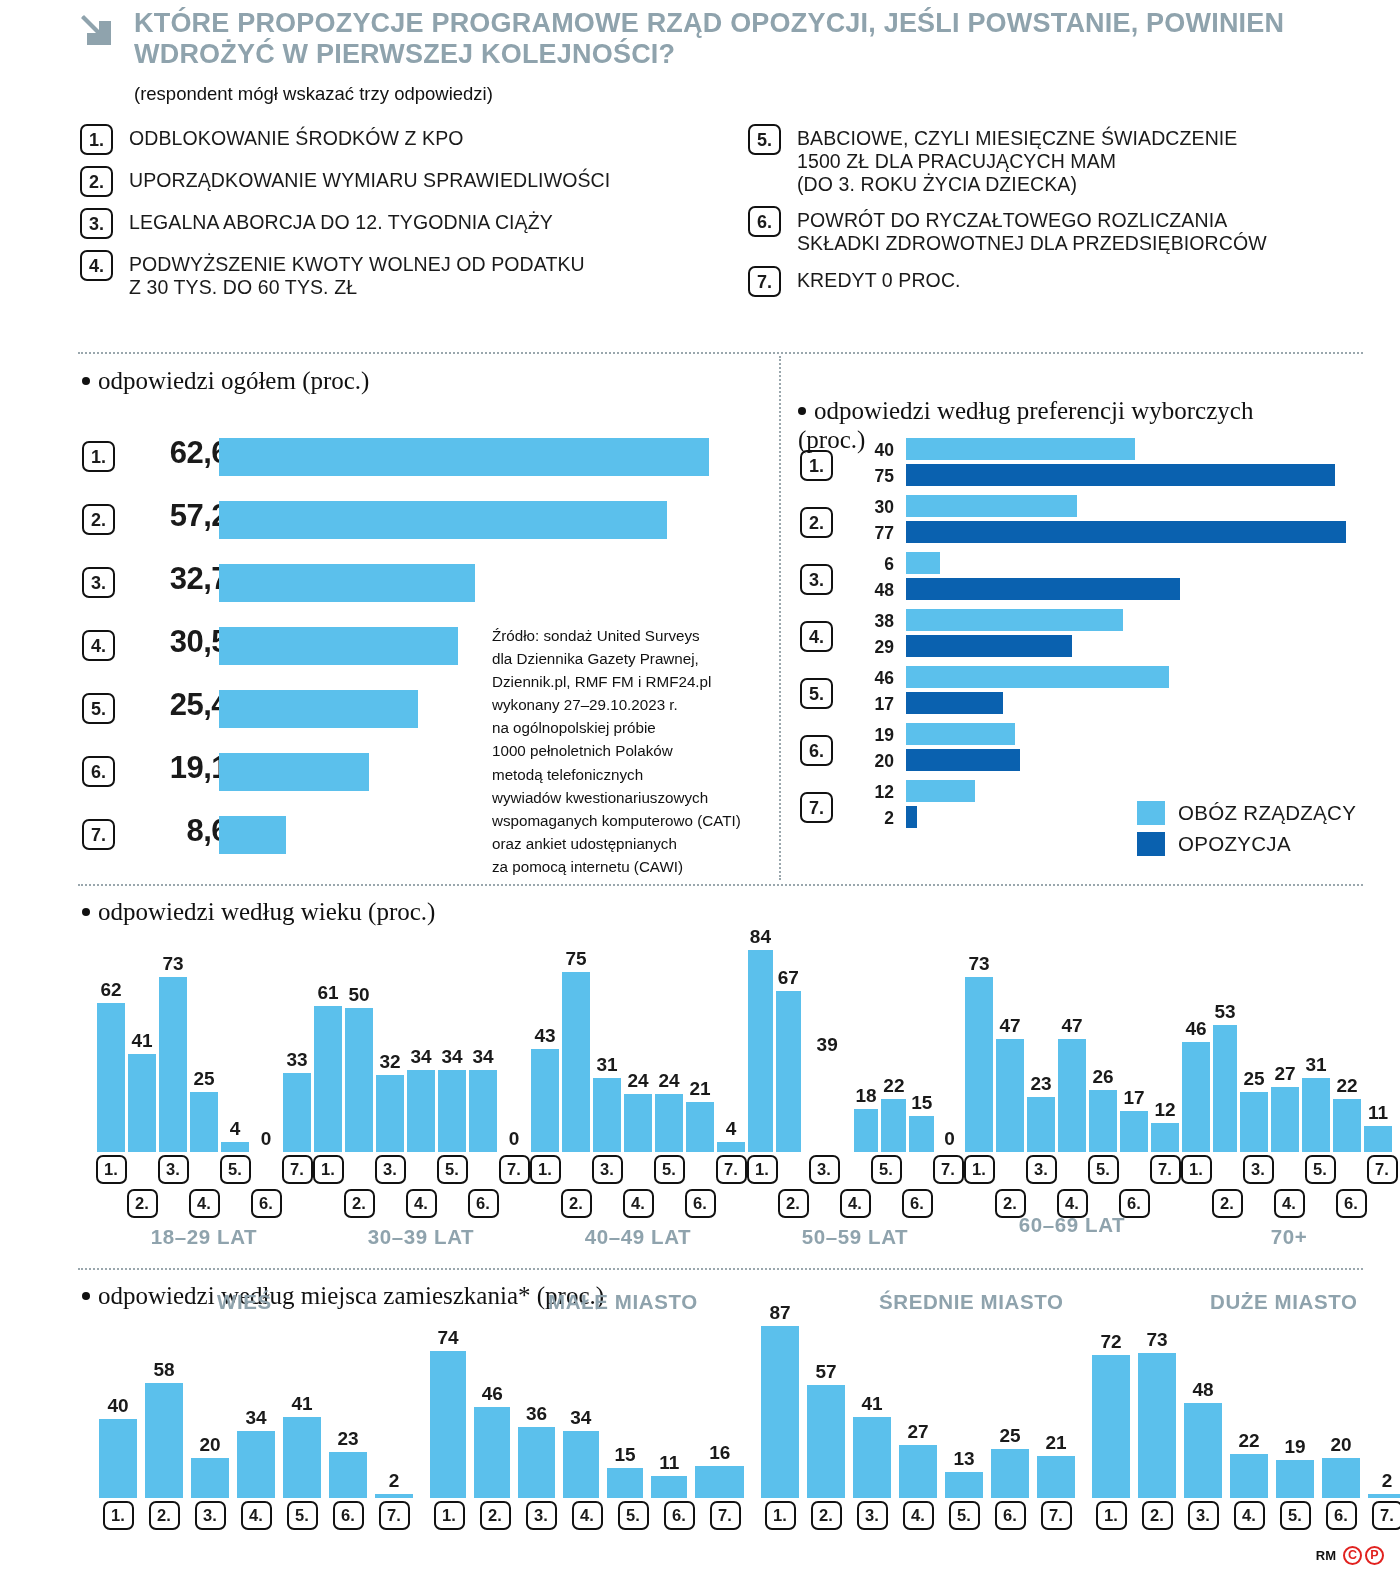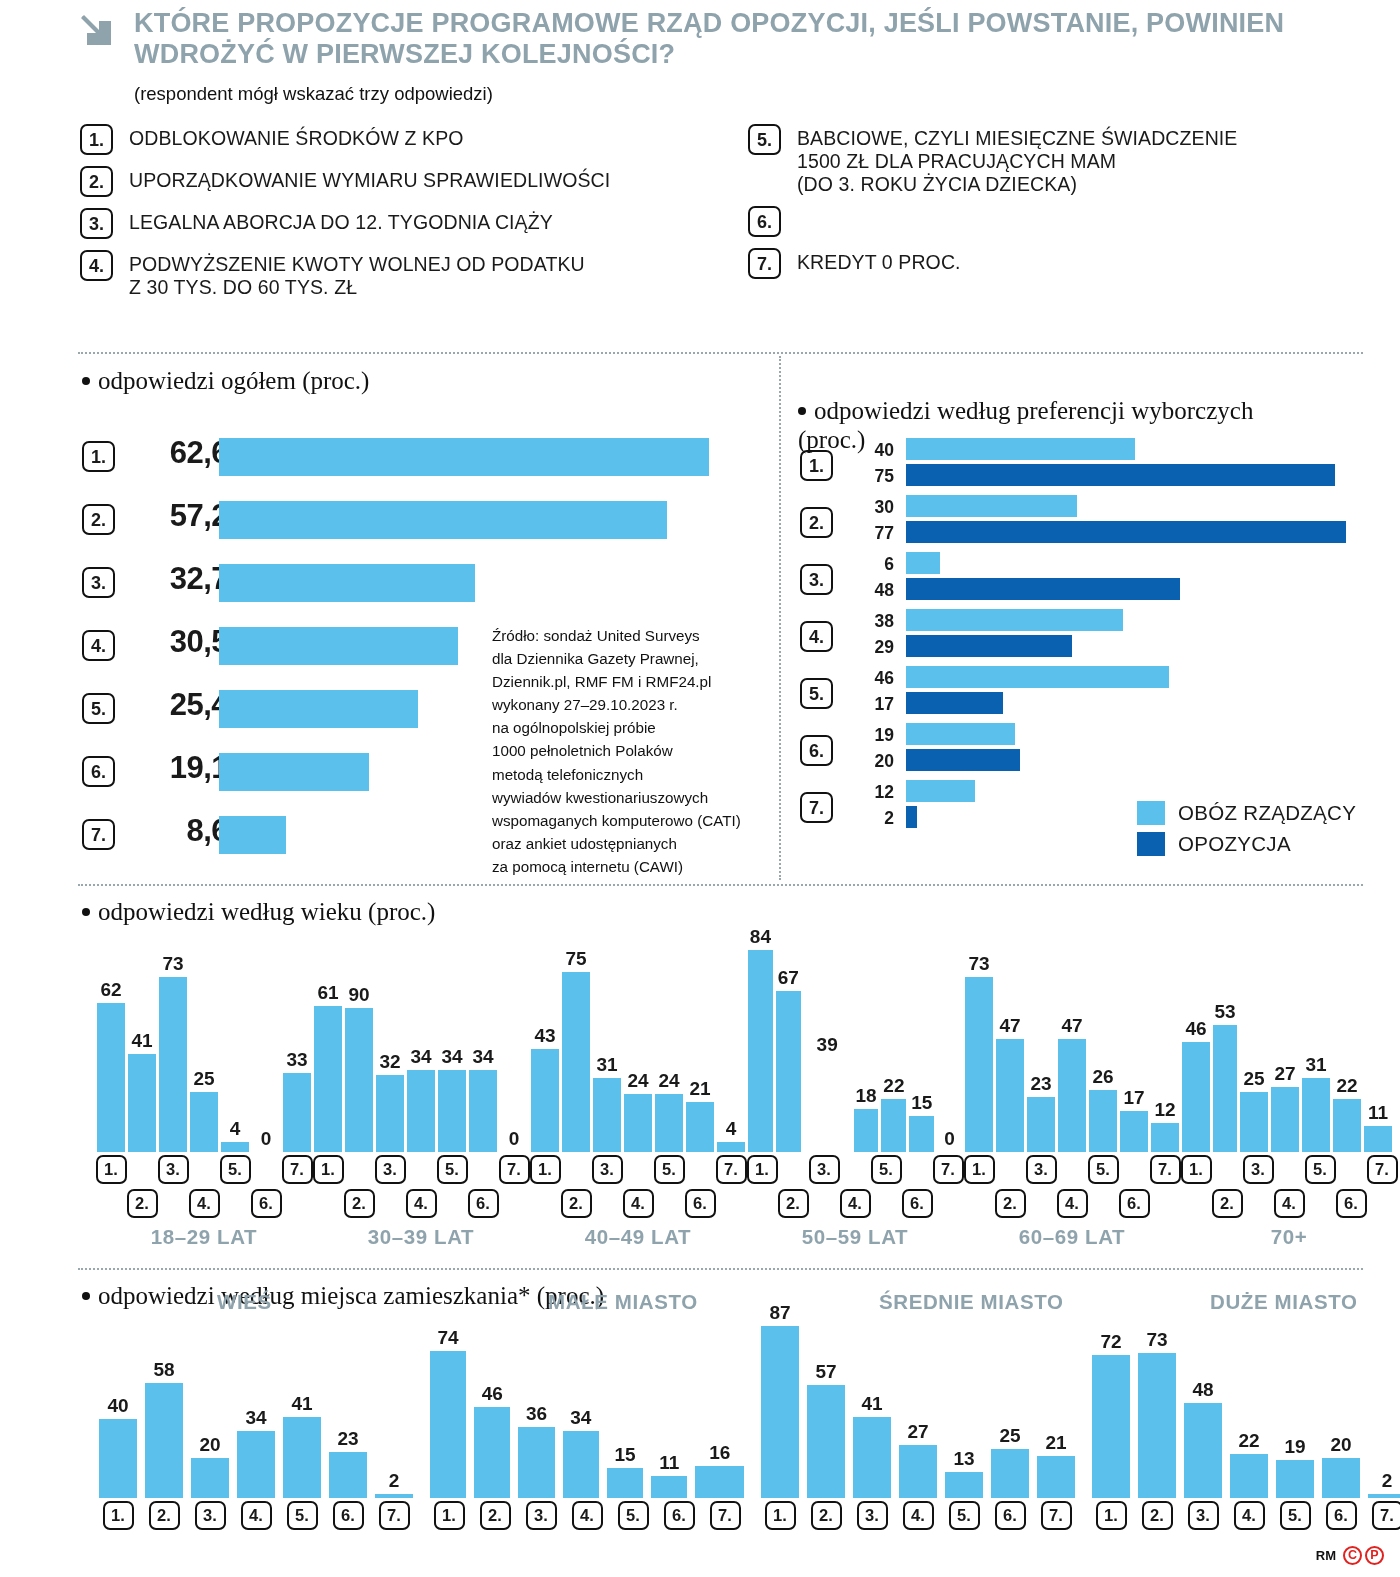--- a/index.html
+++ b/index.html
@@ -186,20 +186,22 @@
 
   <div class="legend right" id="legend-right">
       <div class="legend-row">
         <div class="badge">5.</div>
         <div class="legend-text">BABCIOWE, CZYLI MIESIĘCZNE ŚWIADCZENIE
 1500 ZŁ DLA PRACUJĄCYCH MAM
 (DO 3. ROKU ŻYCIA DZIECKA)</div>
       </div>
       <div class="legend-row">
         <div class="badge">6.</div>
+        <div class="legend-text">POWRÓT DO RYCZAŁTOWEGO ROZLICZANIA
+SKŁADKI ZDROWOTNEJ DLA PRZEDSIĘBIORCÓW</div>
       </div>
       <div class="legend-row">
         <div class="badge">7.</div>
         <div class="legend-text">KREDYT 0 PROC.</div>
       </div>
     </div>
 
   <div class="hdots" style="left:78px; top:352px; width:1285px;"></div>
   <div class="hdots" style="left:78px; top:884px; width:1285px;"></div>
   <div class="hdots" style="left:78px; top:1268px; width:1285px;"></div>
@@ -372,21 +374,21 @@
         <div class="cg-title" style="left: 50%; top: 285px; transform: translateX(-50%);">18–29 LAT</div>
       </div>
       <div class="colgroup" style="left: 314px; top: 940px;">
         <div class="cg-plot" style="width: 214px; height: 212px;">
           <div class="cg-bars" style="width: 100%; height: 212px; gap: 3px;">
             <div class="cg-col" style="width: 28px;">
               <div class="cg-val">61</div>
               <div class="cg-bar" style="height:146.4px;"></div>
             </div>
             <div class="cg-col" style="width: 28px;">
-              <div class="cg-val">90</div>
+              <div class="cg-val">50</div>
               <div class="cg-bar" style="height:144px;"></div>
             </div>
             <div class="cg-col" style="width: 28px;">
               <div class="cg-val">32</div>
               <div class="cg-bar" style="height:76.8px;"></div>
             </div>
             <div class="cg-col" style="width: 28px;">
               <div class="cg-val">34</div>
               <div class="cg-bar" style="height:81.6px;"></div>
             </div>
@@ -538,21 +540,21 @@
         </div>
         <div class="cg-axis" style="width: 214px;">
           <div class="cg-tick" style="left: -1.5px; top: 0px;">1.</div>
           <div class="cg-tick" style="left: 29.5px; top: 34px;">2.</div>
           <div class="cg-tick" style="left: 60.5px; top: 0px;">3.</div>
           <div class="cg-tick" style="left: 91.5px; top: 34px;">4.</div>
           <div class="cg-tick" style="left: 122.5px; top: 0px;">5.</div>
           <div class="cg-tick" style="left: 153.5px; top: 34px;">6.</div>
           <div class="cg-tick" style="left: 184.5px; top: 0px;">7.</div>
         </div>
-        <div class="cg-title" style="left: 50%; top: 285px; transform: translateX(-50%);">60–69 LAT</div>
+        <div class="cg-title" style="left: 50%; top: 273px; transform: translateX(-50%);">60–69 LAT</div>
       </div>
       <div class="colgroup" style="left: 1182px; top: 940px;">
         <div class="cg-plot" style="width: 214px; height: 212px;">
           <div class="cg-bars" style="width: 100%; height: 212px; gap: 3px;">
             <div class="cg-col" style="width: 28px;">
               <div class="cg-val">46</div>
               <div class="cg-bar" style="height:110.39999999999999px;"></div>
             </div>
             <div class="cg-col" style="width: 24px;">
               <div class="cg-val">53</div>

